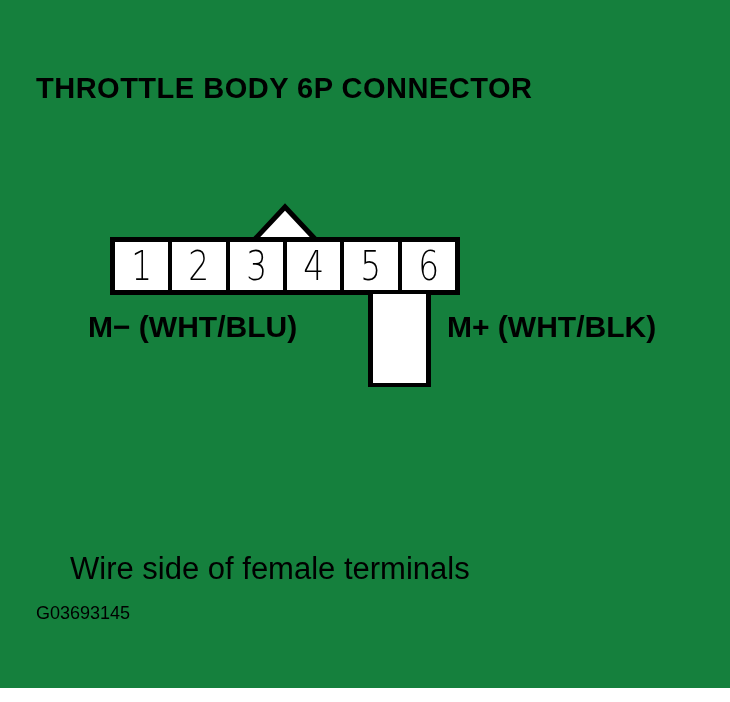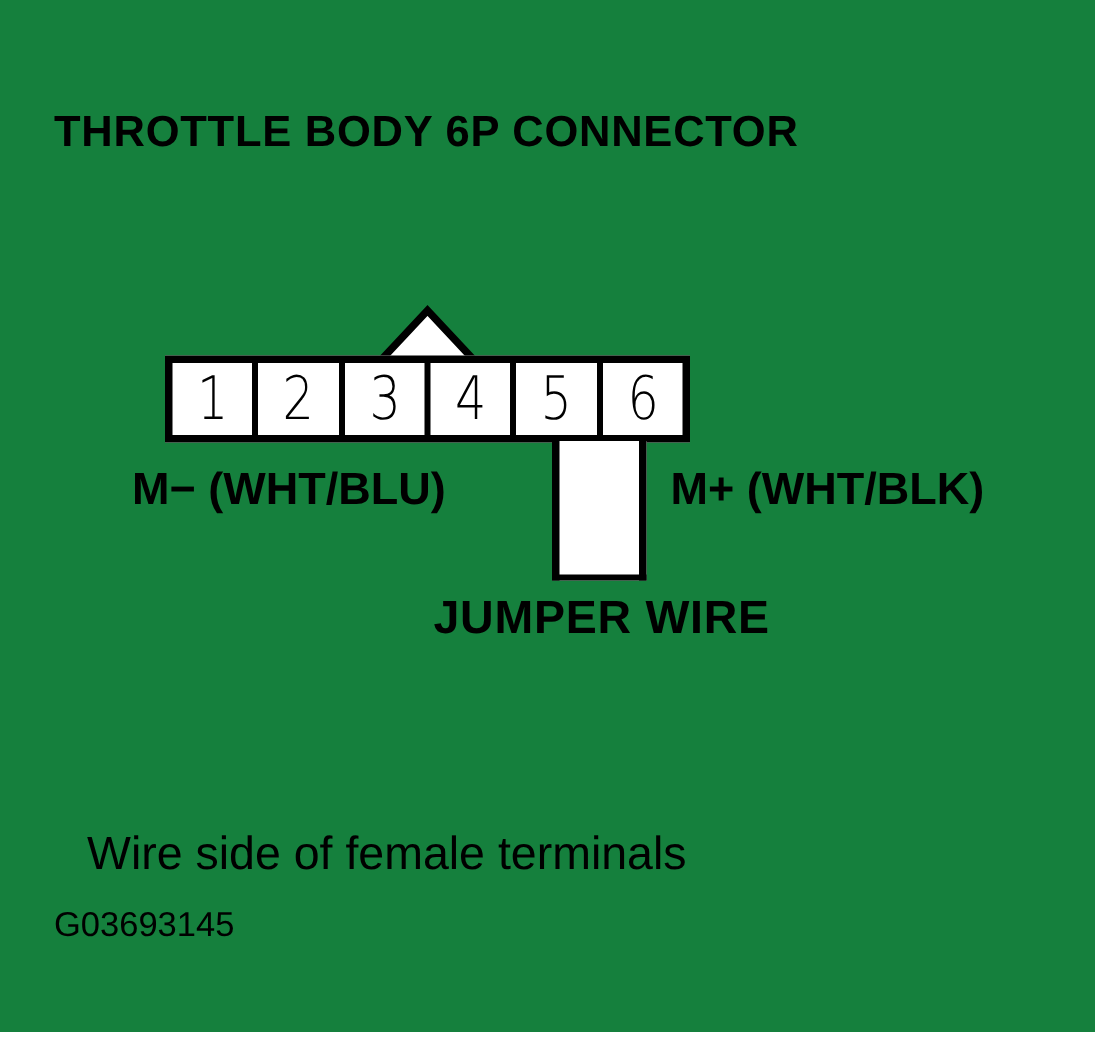--- a/index.html
+++ b/index.html
@@ -76,32 +76,32 @@
     position: absolute;
     font-size: 30px;
     font-weight: bold;
     white-space: nowrap;
   }
   .label-m-minus { left: 88px; top: 310px; }
   .label-m-plus  { left: 447px; top: 310px; }
   .label-jumper  { left: 289px; top: 394px; font-size: 31px; letter-spacing: 0.5px; }
   .caption {
     position: absolute;
-    left: 58px;
+    left: 70px;
     top: 551px;
     font-size: 31px;
     font-weight: normal;
     white-space: nowrap;
     text-align: center;
   }
   .figure-id {
     position: absolute;
     left: 36px;
     top: 603px;
-    font-size: 23px;
+    font-size: 18px;
     font-weight: normal;
     white-space: nowrap;
   }
 </style>
 </head>
 <body>
 
 <div class="page">
 
   <div class="title">THROTTLE BODY 6P CONNECTOR</div>
@@ -130,19 +130,18 @@
       <span class="pin-number">6</span>
     </div>
   </div>
 
   <div class="jumper-shape"></div>
 
   <div class="wire-label label-m-plus">M+ (WHT/BLK)</div>
 
   <div class="wire-label label-m-minus">M− (WHT/BLU)</div>
 
-  <div class="wire-label label-jumper">JUMPER WIRE</div>
 
   <div class="caption">Wire side of female terminals</div>
 
   <div class="figure-id">G03693145</div>
 
 </div>
 
 </body></html>

